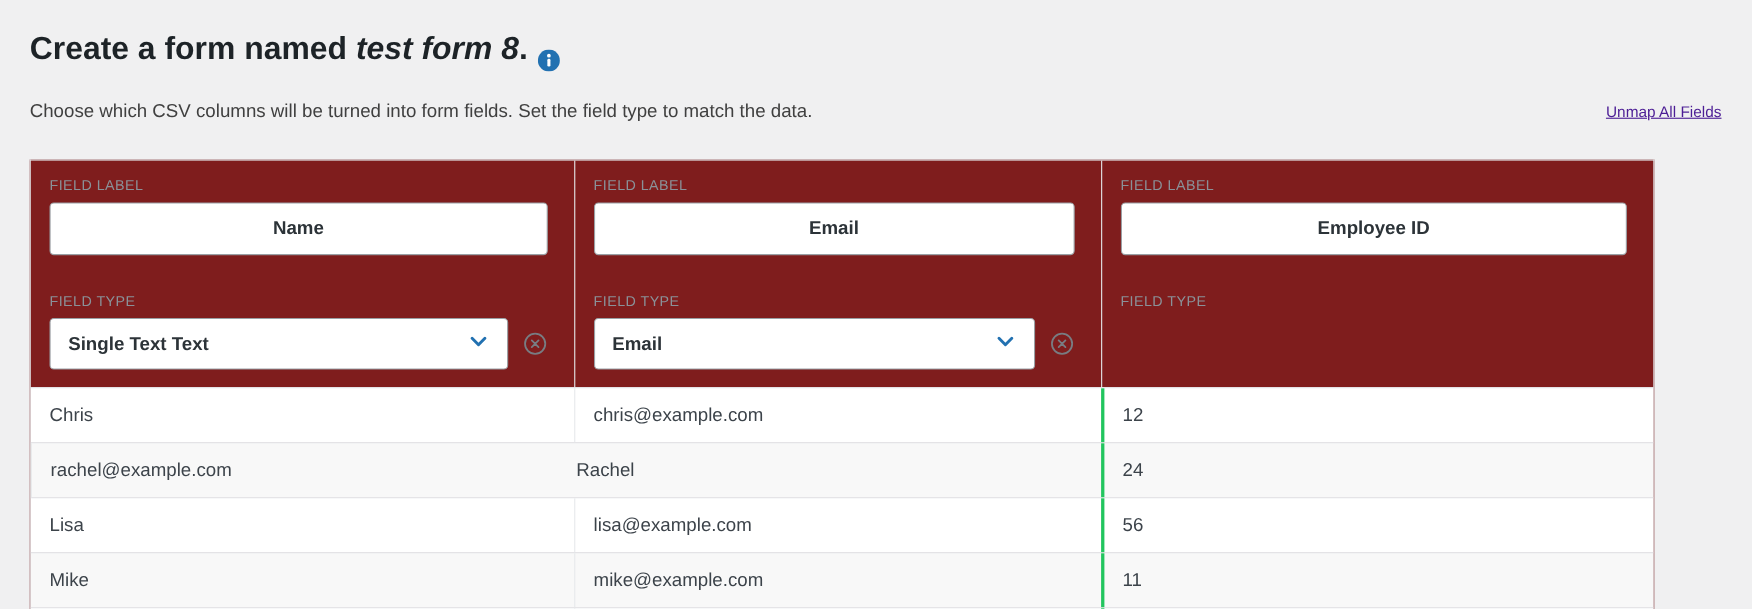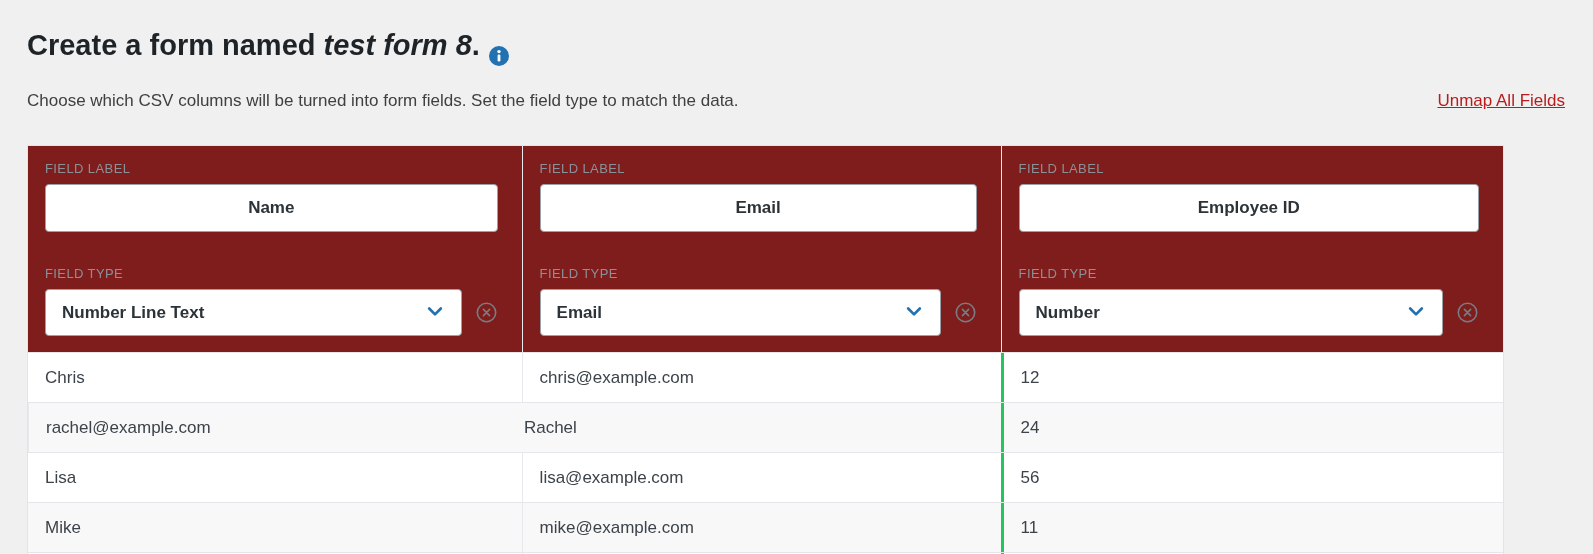--- a/index.html
+++ b/index.html
@@ -37,22 +37,22 @@
     margin-top: 27px;
     display: flex;
     justify-content: space-between;
     align-items: baseline;
   }
   .subtitle {
     font-size: 17px;
     color: #404040;
   }
   .unmap-all-link {
-    font-size: 17px;
-    color: #b91c1c;
+    font-size: 14px;
+    color: #4c1d95;
     text-decoration: underline;
     font-weight: 400;
     cursor: pointer;
     white-space: nowrap;
   }
 
   
   .panel {
     width: 1477px;
     margin-top: 34px;
@@ -170,21 +170,21 @@
   <div class="panel">
 
     <div class="map-header">
 
       <div class="map-cell c0">
         <div class="caption">FIELD LABEL</div>
         <input class="field-label-input" type="text" value="Name" style="">
         <div class="caption type-caption">FIELD TYPE</div>
         <div class="type-row">
           <div class="select-box">
-            <span class="select-value">Number Line Text</span>
+            <span class="select-value">Single Text Text</span>
             <span>
               <svg width="20" height="20" viewBox="0 0 24 24" fill="none">
                   <path d="M5 9l7 7 7-7" stroke="#2271b1" stroke-width="3.2" stroke-linecap="round" stroke-linejoin="round"></path>
                 </svg>
             </span>
           </div>
           <button class="unmap-btn">
             <svg width="23" height="23" viewBox="0 0 24 24" fill="none">
               <circle cx="12" cy="12" r="9.6" stroke="#787c82" stroke-width="1.7"></circle>
               <path d="M8.8 8.8l6.4 6.4M15.2 8.8l-6.4 6.4" stroke="#787c82" stroke-width="1.7" stroke-linecap="round"></path>
@@ -212,36 +212,20 @@
               <path d="M8.8 8.8l6.4 6.4M15.2 8.8l-6.4 6.4" stroke="#787c82" stroke-width="1.7" stroke-linecap="round"></path>
             </svg>
           </button>
         </div>
       </div>
 
       <div class="map-cell c2">
         <div class="caption">FIELD LABEL</div>
         <input class="field-label-input" type="text" value="Employee ID" style="">
         <div class="caption type-caption">FIELD TYPE</div>
-        <div class="type-row">
-          <div class="select-box">
-            <span class="select-value">Number</span>
-            <span>
-              <svg width="20" height="20" viewBox="0 0 24 24" fill="none">
-                  <path d="M5 9l7 7 7-7" stroke="#2271b1" stroke-width="3.2" stroke-linecap="round" stroke-linejoin="round"></path>
-                </svg>
-            </span>
-          </div>
-          <button class="unmap-btn">
-            <svg width="23" height="23" viewBox="0 0 24 24" fill="none">
-              <circle cx="12" cy="12" r="9.6" stroke="#787c82" stroke-width="1.7"></circle>
-              <path d="M8.8 8.8l6.4 6.4M15.2 8.8l-6.4 6.4" stroke="#787c82" stroke-width="1.7" stroke-linecap="round"></path>
-            </svg>
-          </button>
-        </div>
       </div>
     </div>
 
     <div class="data-row">
       <div class="data-cell c0">Chris</div>
       <div class="data-cell c1">chris@example.com</div>
       <div class="data-cell c2">12</div>
     </div>
     <div class="data-row alt">
       <div class="data-cell c1">rachel@example.com</div>

